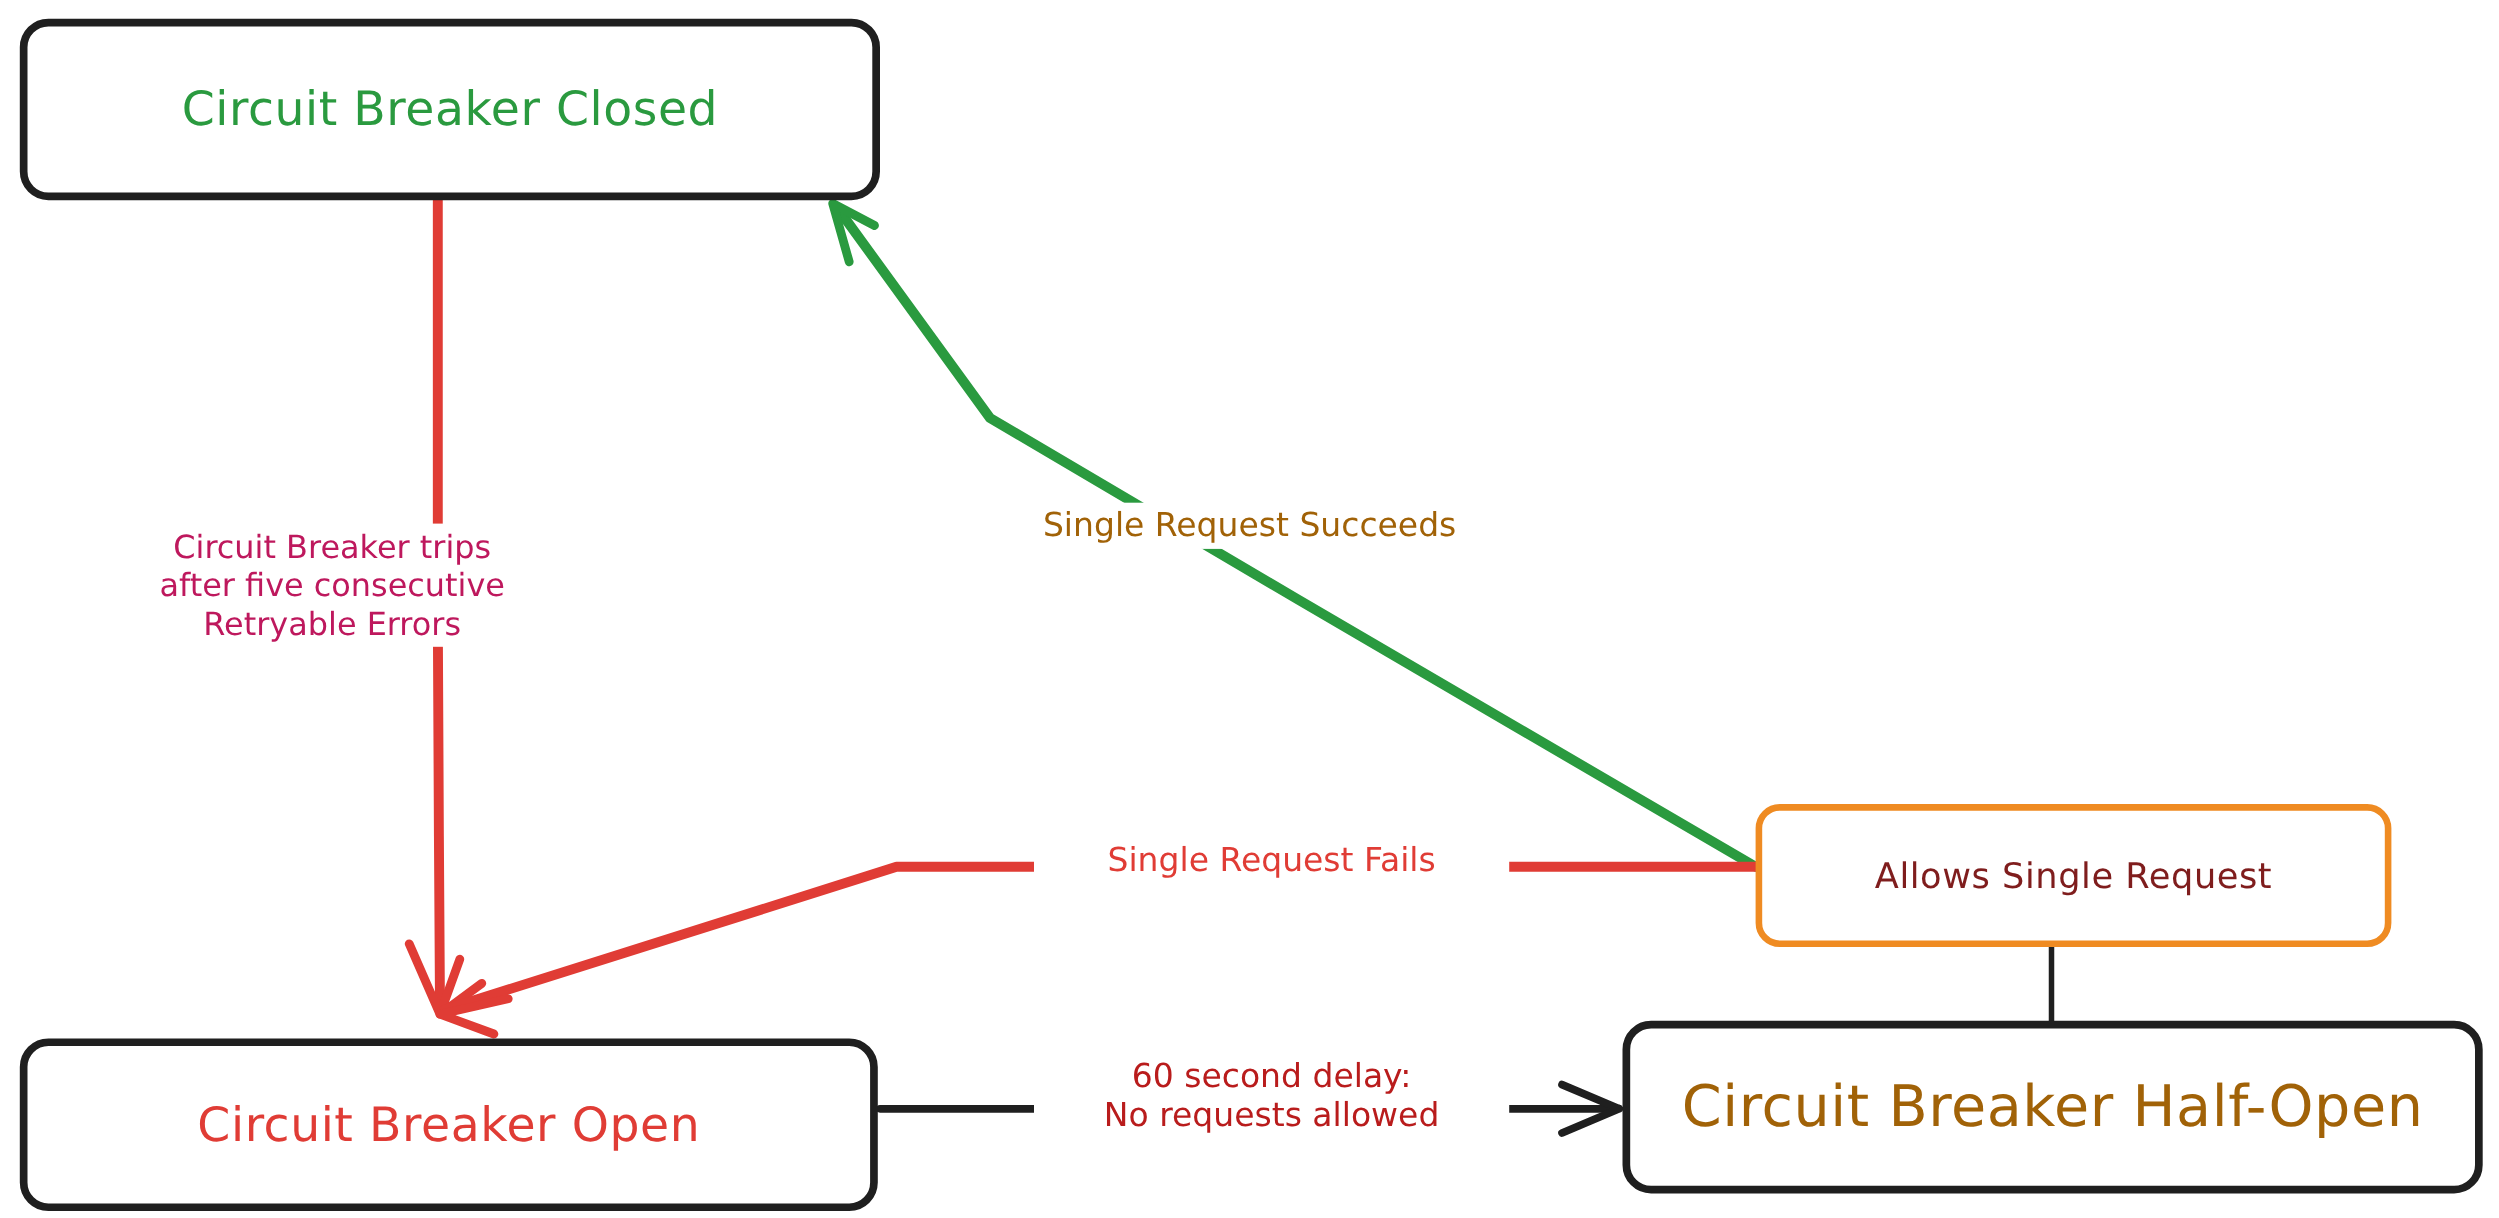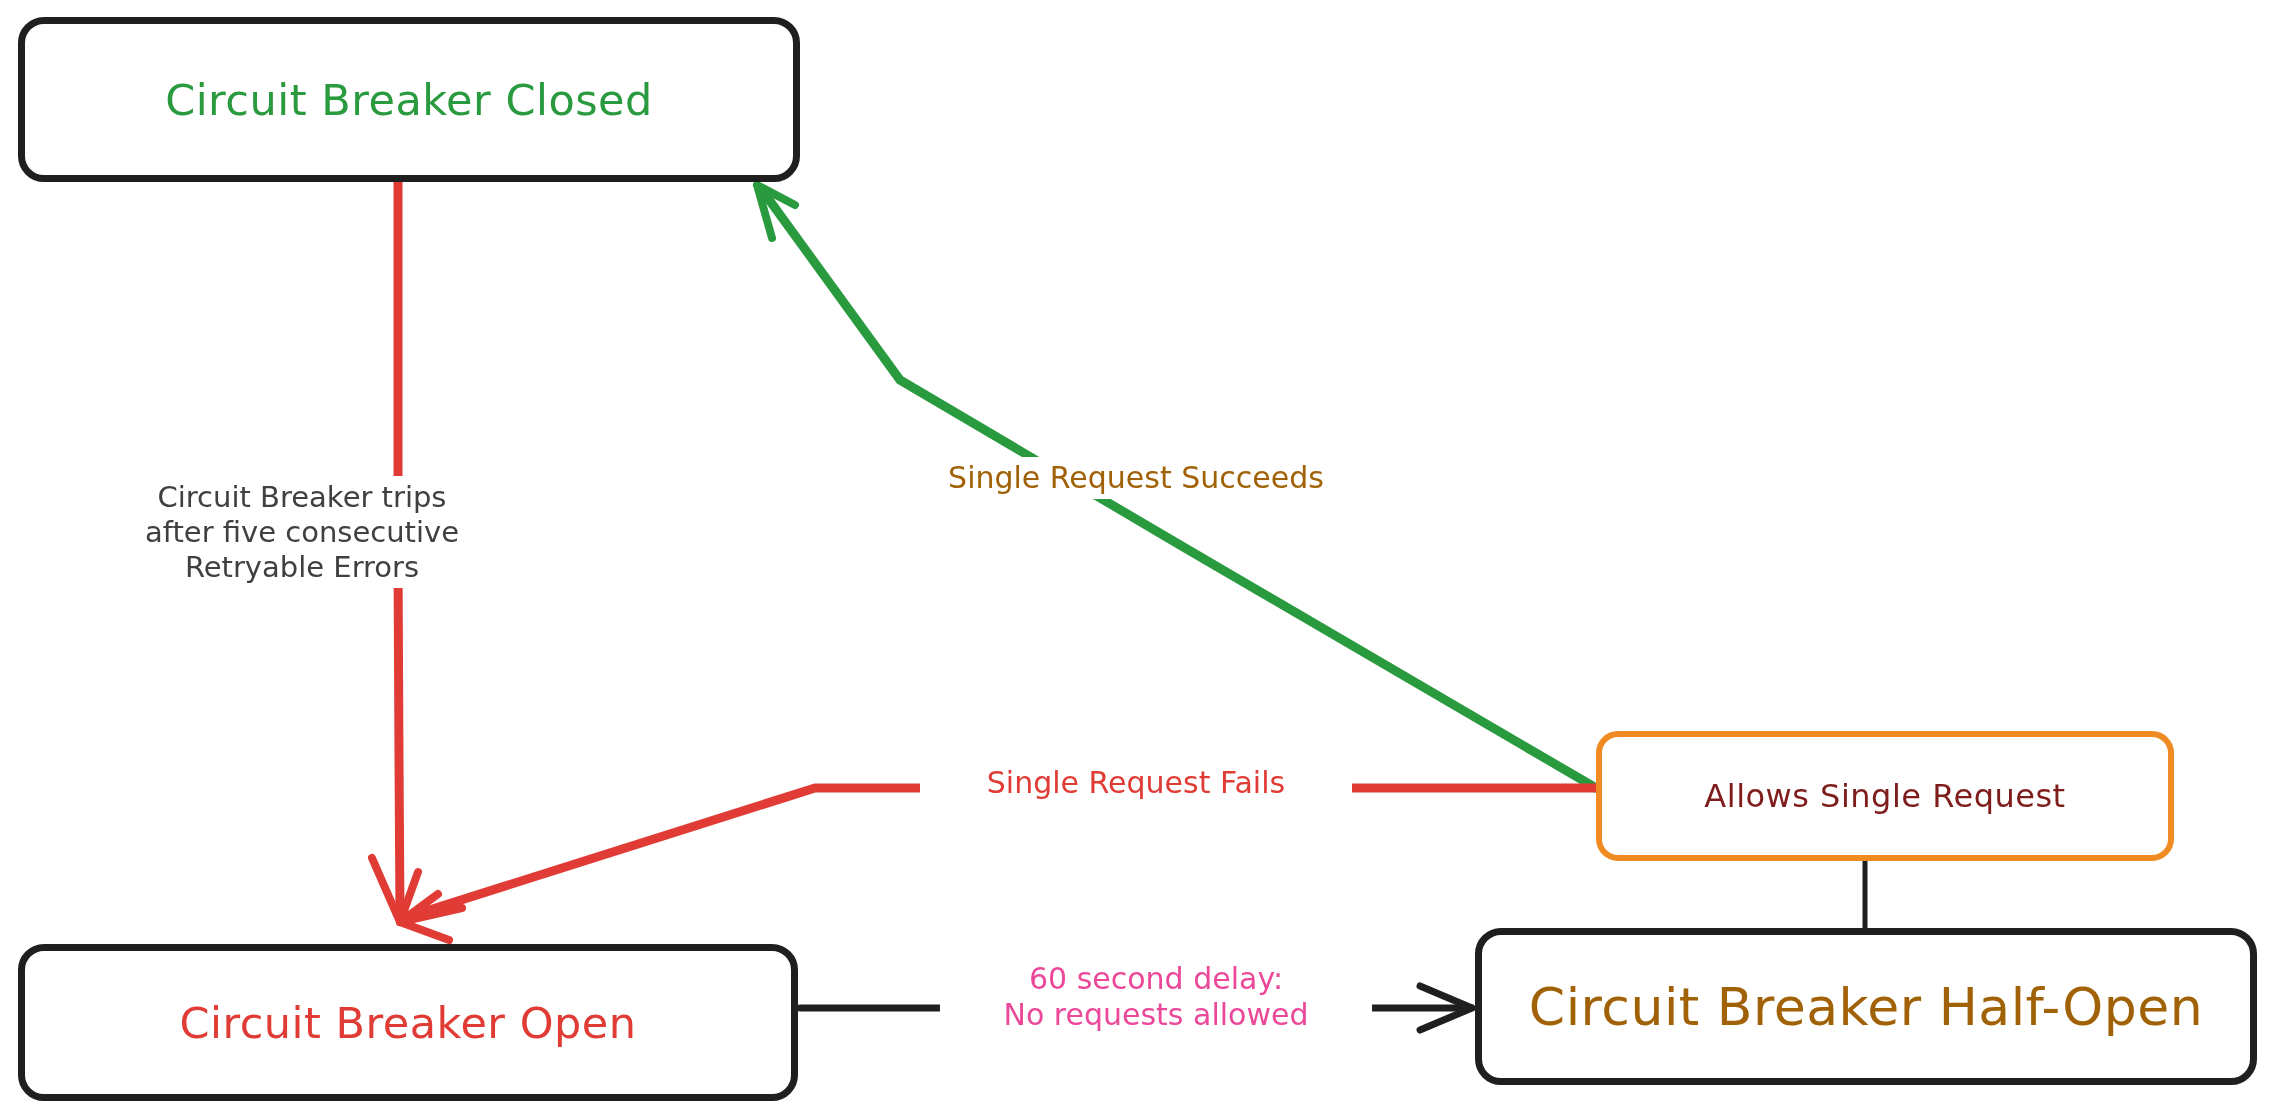--- a/index.html
+++ b/index.html
@@ -64,36 +64,36 @@
     position: absolute;
     text-align: center;
     line-height: 1.20;
     white-space: pre-line;
     background: #ffffff;
     z-index: 7;
     font-family: "DejaVu Sans", sans-serif;
   }
   #label-trips {
     left: 110px; top: 476px; width: 380px;
-    font-size: 29px; color: #404040;
+    font-size: 29px; color: #be185d;
     padding: 4px 2px;
   }
   #label-succeeds {
     left: 880px; top: 457px; width: 500px;
     font-size: 30px; color: #a16207;
     padding: 3px 6px;
   }
   #label-fails {
-    left: 920px; top: 762px; width: 420px;
+    left: 940px; top: 762px; width: 420px;
     font-size: 30px; color: #e03c35;
     padding: 3px 6px;
   }
   #label-delay {
     left: 940px; top: 958px; width: 420px;
-    font-size: 30px; color: #ec4899;
+    font-size: 30px; color: #b91c1c;
     padding: 3px 6px;
   }
 </style>
 </head>
 <body>
 
 <div id="diagram-canvas">
 
   <svg id="edge-layer" viewBox="0 0 2272 1107" xmlns="http://www.w3.org/2000/svg">
 

